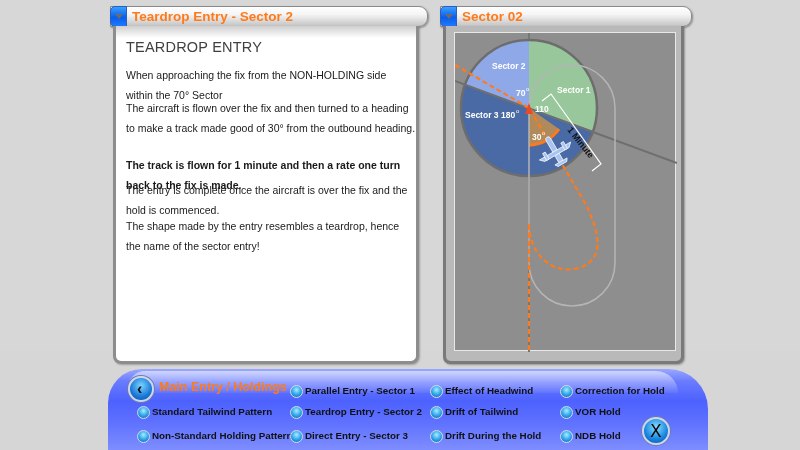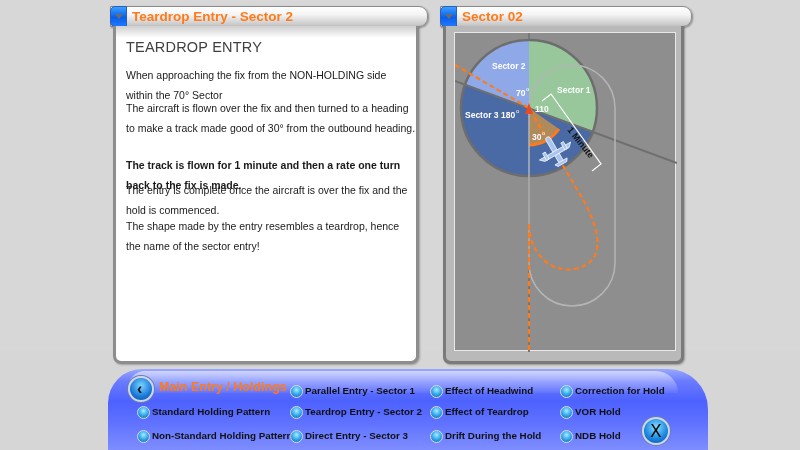--- a/index.html
+++ b/index.html
@@ -128,21 +128,21 @@
 
   <div class="navbar">
     <div class="gloss"></div>
     <div class="backbtn">
       <span>‹</span>
     </div>
     <div class="navtitle">Main Entry / Holdings</div>
 
     <div class="navitem" style="left:29px; top:37px;">
       <span class="dot"></span>
-      <span class="lbl">Standard Holding Pattern</span>
+      <span class="lbl">Standard Tailwind Pattern</span>
     </div>
     <div class="navitem" style="left:29px; top:61px;">
       <span class="dot"></span>
       <span class="lbl">Non-Standard Holding Pattern</span>
     </div>
 
     <div class="navitem" style="left:182px; top:16px;">
       <span class="dot"></span>
       <span class="lbl">Parallel Entry - Sector 1</span>
     </div>
@@ -154,21 +154,21 @@
       <span class="dot"></span>
       <span class="lbl">Direct Entry - Sector 3</span>
     </div>
 
     <div class="navitem" style="left:322px; top:16px;">
       <span class="dot"></span>
       <span class="lbl">Effect of Headwind</span>
     </div>
     <div class="navitem" style="left:322px; top:37px;">
       <span class="dot"></span>
-      <span class="lbl">Effect of Teardrop</span>
+      <span class="lbl">Drift of Tailwind</span>
     </div>
     <div class="navitem" style="left:322px; top:61px;">
       <span class="dot"></span>
       <span class="lbl">Drift During the Hold</span>
     </div>
 
     <div class="navitem" style="left:452px; top:16px;">
       <span class="dot"></span>
       <span class="lbl">Correction for Hold</span>
     </div>

